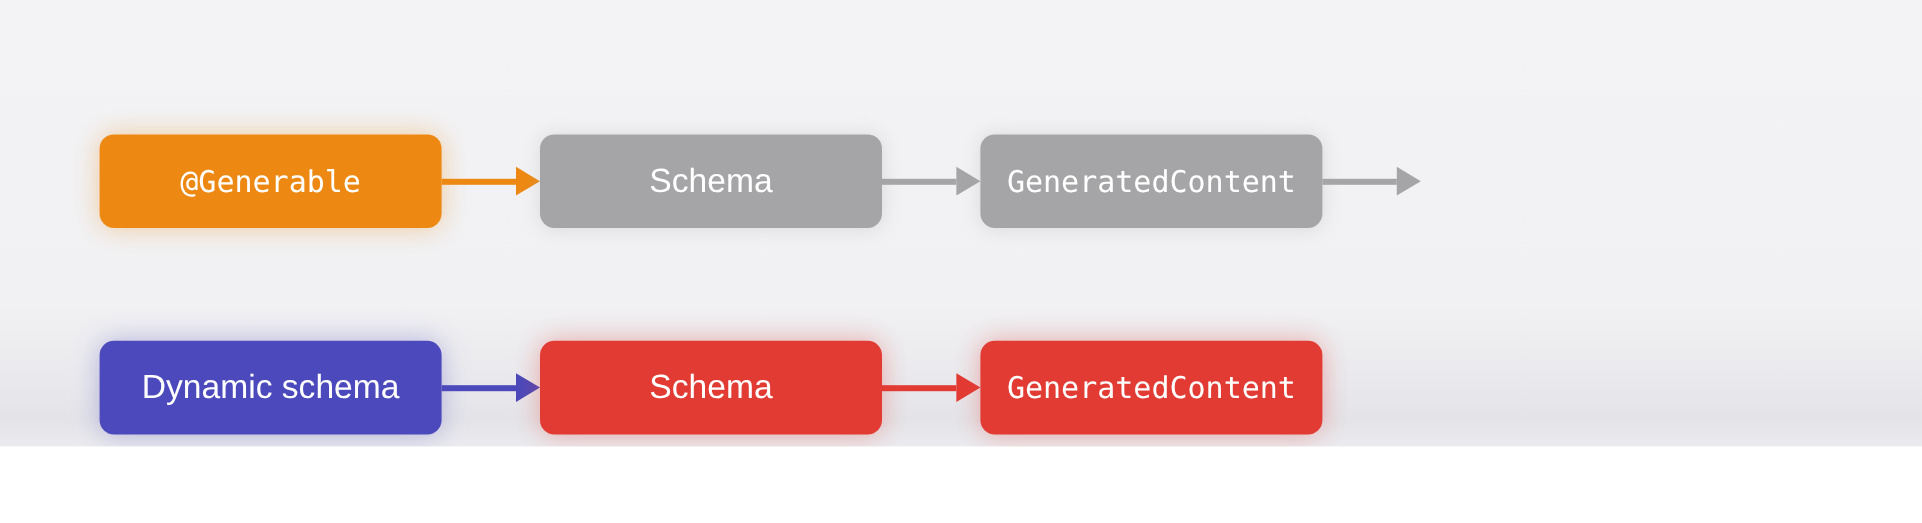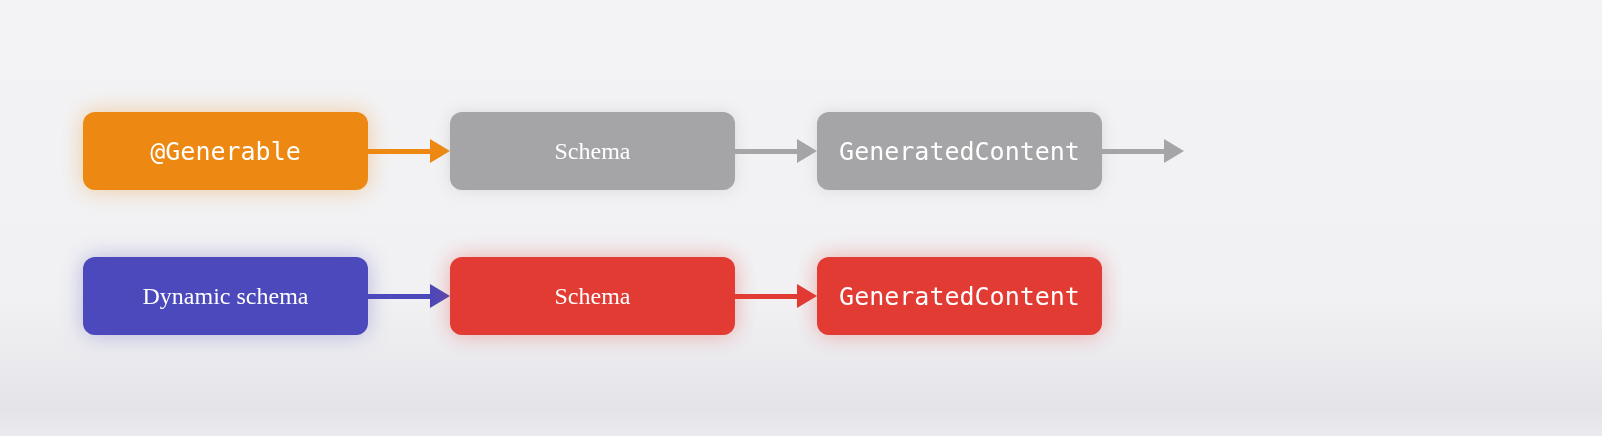--- a/index.html
+++ b/index.html
@@ -2,54 +2,54 @@
 <html><head>
 <meta charset="utf-8">
 <style>
   html, body {
     margin: 0;
     padding: 0;
   }
   .canvas {
     position: relative;
     width: 1602px;
-    height: 436px;
+    height: 372px;
     overflow: hidden;
     background: linear-gradient(180deg,
       #f3f3f5 0%,
       #f1f1f3 68%,
       #e9e9ed 86%,
       #e4e4e8 94%,
       #ebebef 100%);
     font-family: "Liberation Sans", sans-serif;
   }
   .flow-row {
     position: absolute;
     left: 83px;
     display: flex;
     align-items: center;
   }
   .flow-row--top { top: 112px; }
-  .flow-row--bottom { top: 257px; }
+  .flow-row--bottom { top: 284px; }
 
   .node {
     width: 285px;
     height: 78px;
     border-radius: 12px;
     display: flex;
     align-items: center;
     justify-content: center;
     color: #ffffff;
     box-sizing: border-box;
     padding: 0 10px;
     white-space: nowrap;
   }
   .node--sans {
-    font-family: Liberation Serif, serif;
-    font-size: 24px;
+    font-family: Liberation Sans, sans-serif;
+    font-size: 28px;
     font-weight: 400;
   }
   .node--mono {
     font-family: "DejaVu Sans Mono", "Liberation Mono", monospace;
     font-size: 25px;
     font-weight: 400;
   }
   .glow-orange { box-shadow: 0 0 22px rgba(237, 137, 18, 0.38); }
   .glow-gray   { box-shadow: 0 0 14px rgba(165, 165, 167, 0.30); }
   .glow-green  { box-shadow: 0 0 24px rgba(47, 169, 79, 0.42); }

